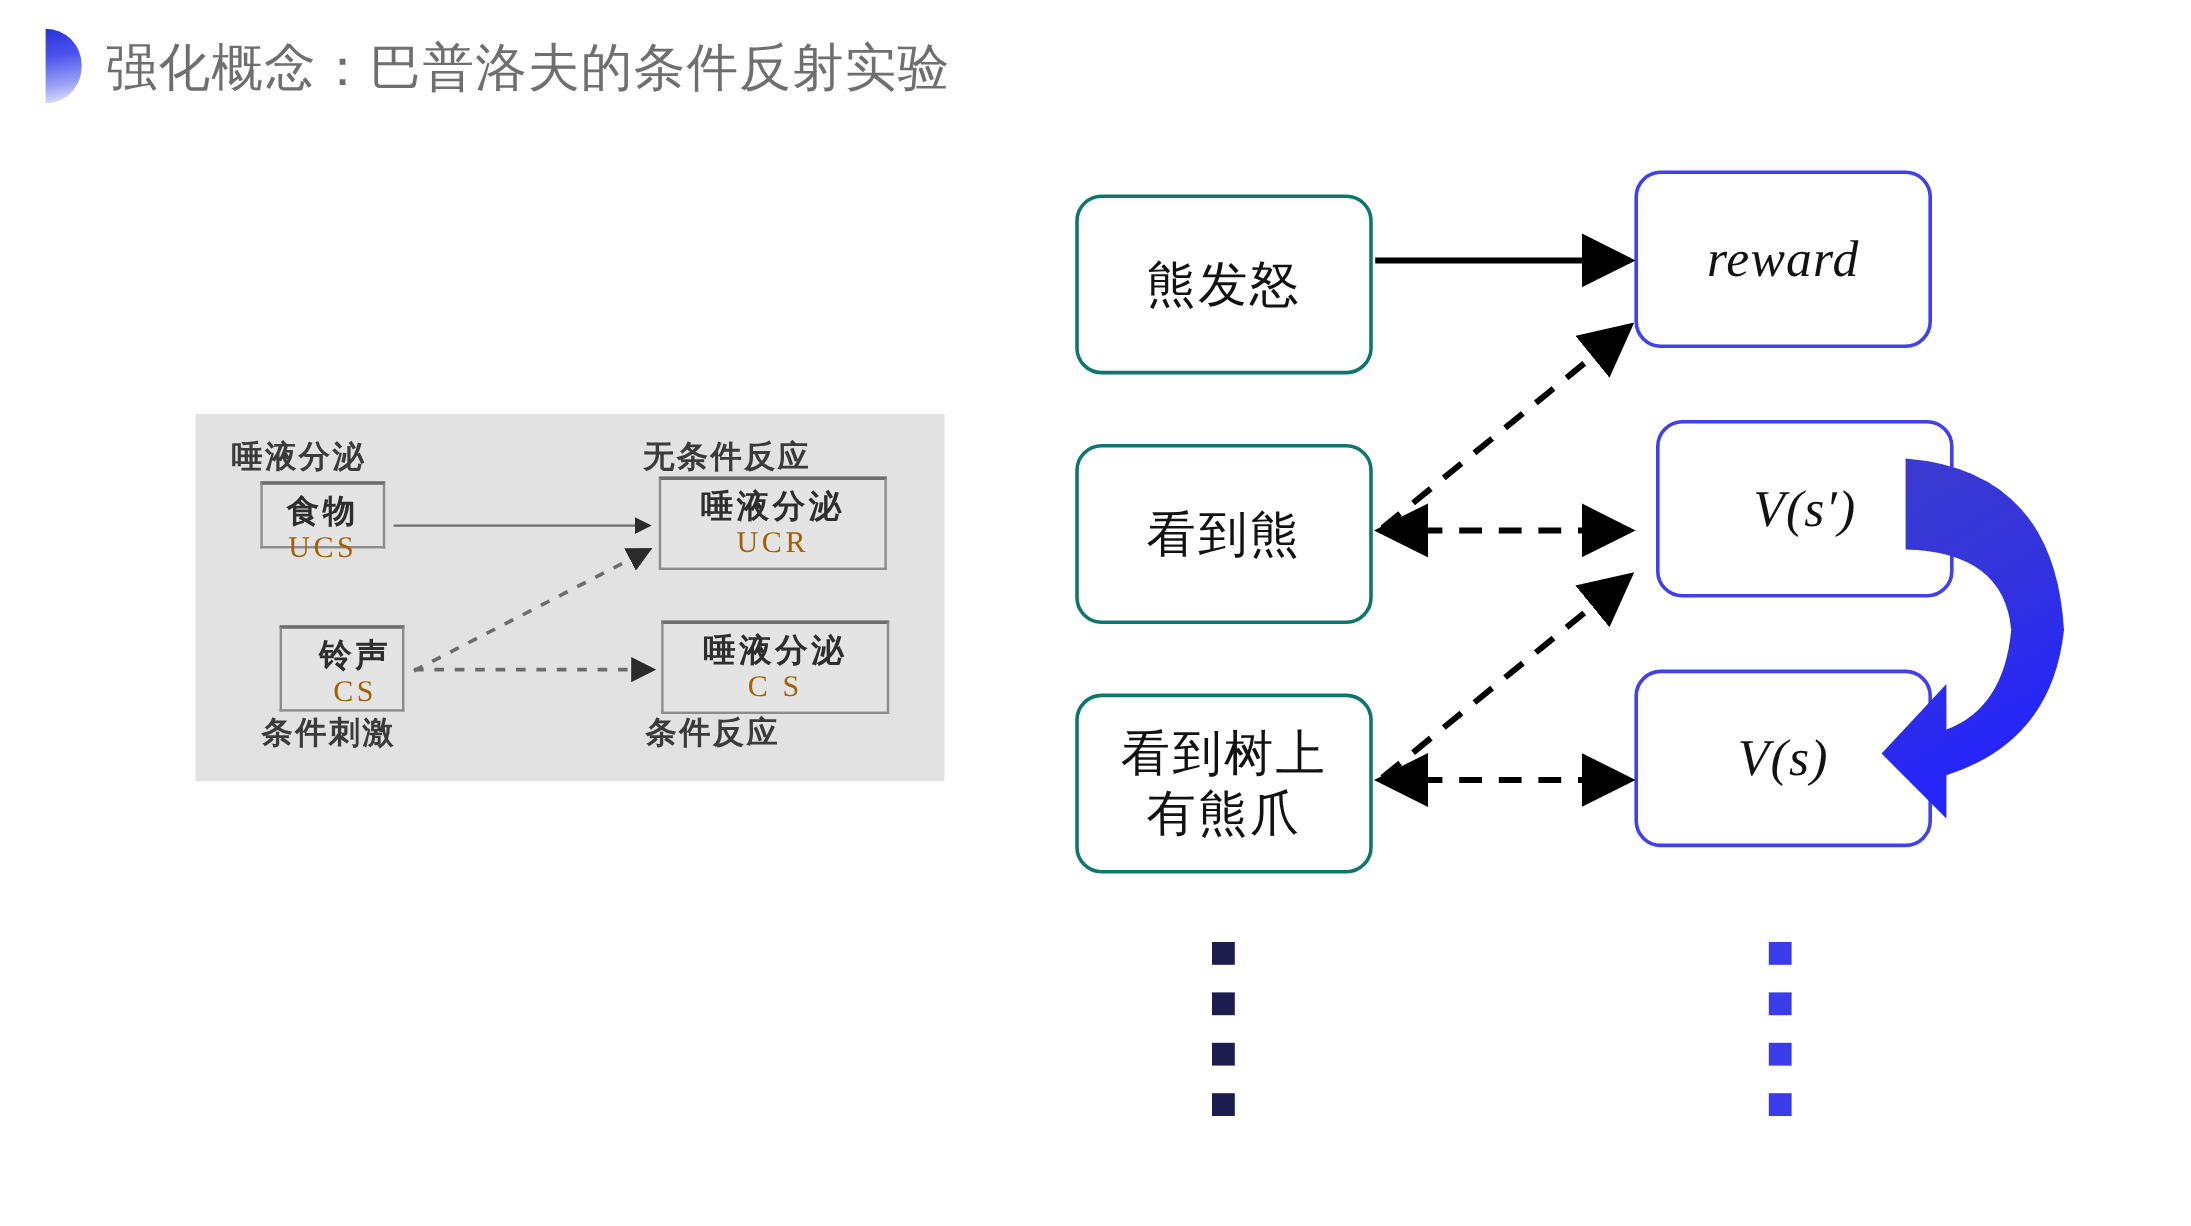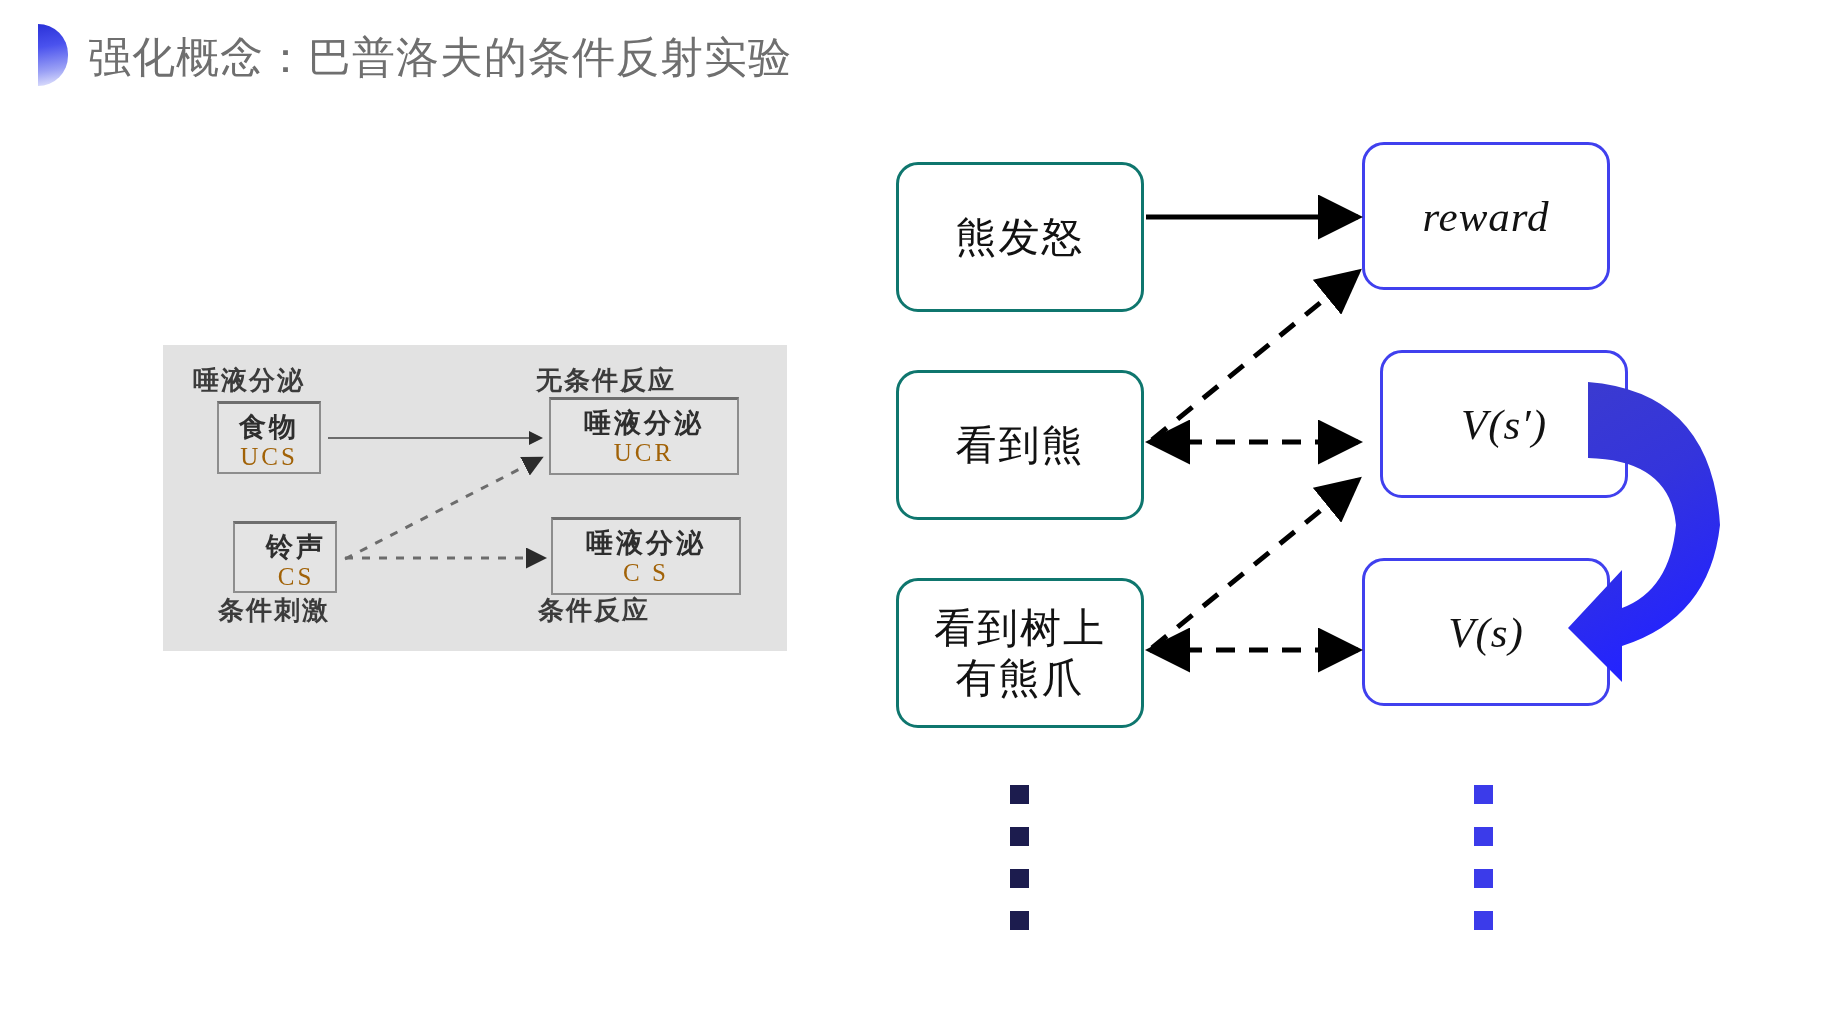--- a/index.html
+++ b/index.html
@@ -168,21 +168,21 @@
 <div id="pavlov-figure">
 
   <div class="pv-label" style="left:30px; top:18px;">唾液分泌</div>
 
   <div class="pv-label" style="left:373px; top:18px;">无条件反应</div>
 
   <div class="pv-label" style="left:55px; top:248px;">条件刺激</div>
 
   <div class="pv-label" style="left:375px; top:248px;">条件反应</div>
 
-  <div class="pv-box" style="left:54px; top:56px; width:104px; height:73px;">
+  <div class="pv-box" style="left:54px; top:56px; width:104px; height:56px;">
     <span class="cn">食物</span>
     <span class="en">UCS</span>
   </div>
 
   <div class="pv-box" style="left:386px; top:52px; width:190px; height:78px;">
     <span class="cn">唾液分泌</span>
     <span class="en">UCR</span>
   </div>
 
   <div class="pv-box" style="left:70px; top:176px; width:104px; height:72px;padding-left:22px;">

